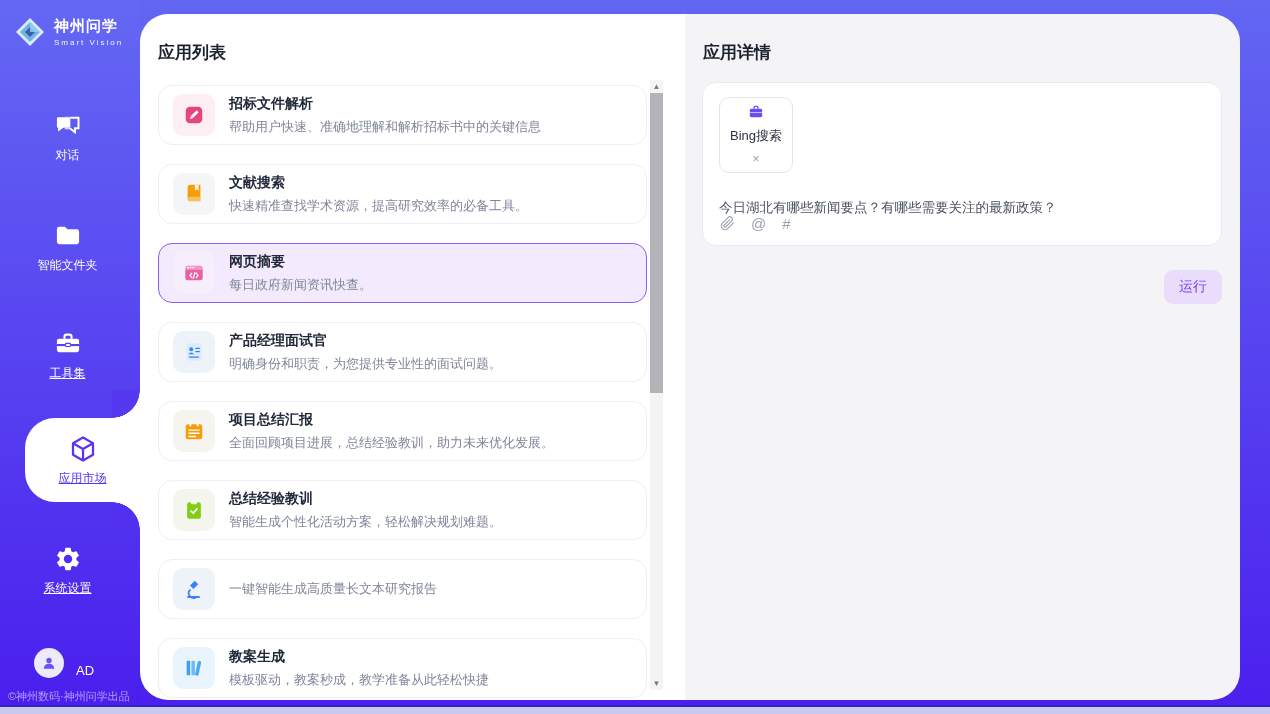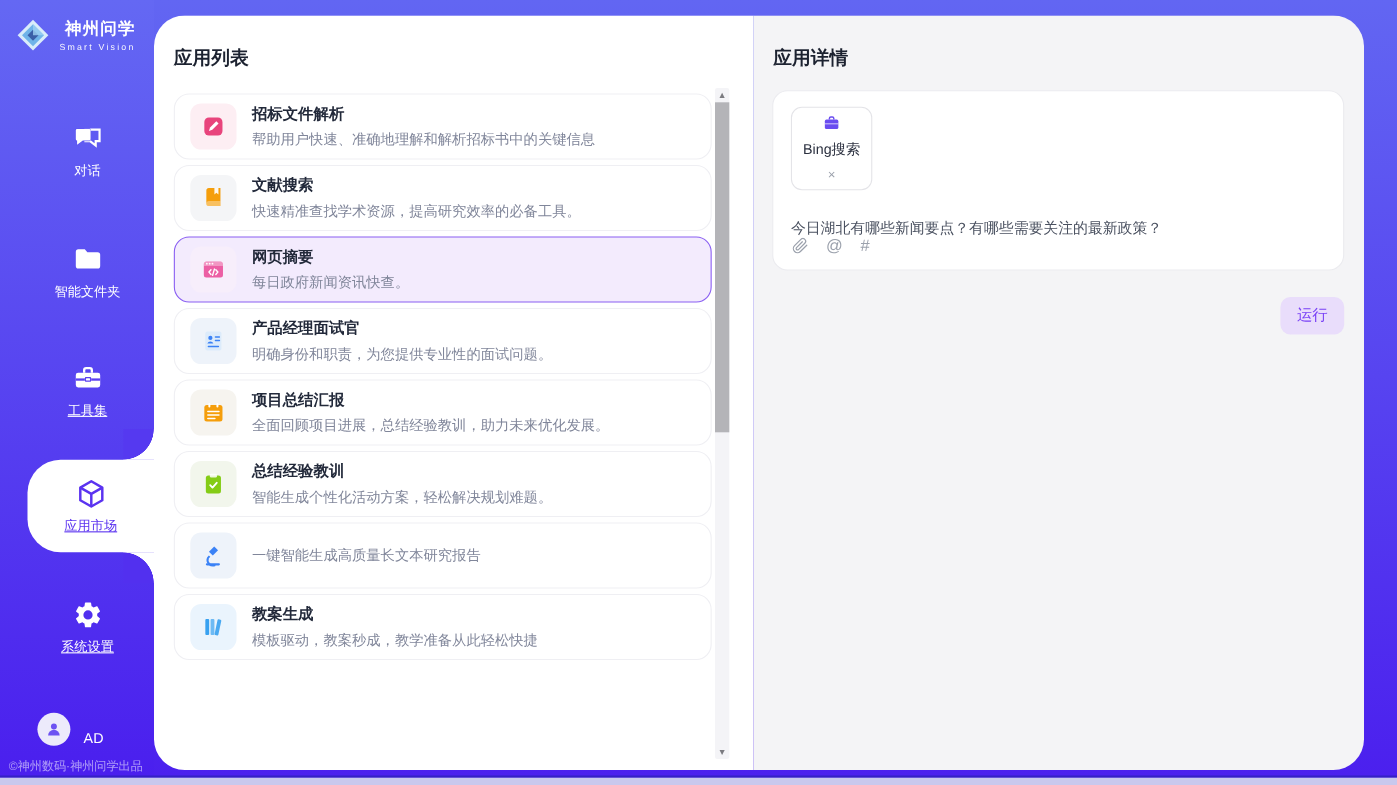--- a/index.html
+++ b/index.html
@@ -4,24 +4,24 @@
 <style>
   * { margin:0; padding:0; box-sizing:border-box; }
   html,body { width:1270px; height:714px; overflow:hidden;
     font-family:"Liberation Sans","DejaVu Sans",sans-serif; }
   body { background:linear-gradient(180deg,#6266f2 0%,#4b1fee 100%); position:relative; }
 
   
   .sidebar { position:absolute; left:0; top:0; width:140px; height:714px;
     background:linear-gradient(180deg,#6468f3 0%,#4a1eee 100%); z-index:3; }
   .logo { display:flex; align-items:center; gap:8px; padding:16px 0 0 14px; }
-  .logo-text { color:#fff;text-align:right; }
+  .logo-text { color:#fff; }
   .logo-name { font-size:15px; font-weight:bold; letter-spacing:1px; }
   .logo-tag { font-size:8px; letter-spacing:2px; margin-top:2px; opacity:.95; }
-  .nav-item { position:absolute; left:16px; width:127px; display:flex; flex-direction:column;
+  .nav-item { position:absolute; left:4px; width:127px; display:flex; flex-direction:column;
     align-items:center; gap:7px; color:#fff; cursor:pointer; }
   .nav-item .lbl { font-size:12px; }
   .nav-item .lbl.u { text-decoration:underline; }
   .nav-chat { top:112px; } .nav-folder { top:222px; } .nav-tools { top:330px; }
   .nav-settings { top:545px; }
   
   .nav-active { position:absolute; top:418px; left:25px; width:115px; height:84px;
     background:#fff; border-radius:30px 0 0 30px; display:flex; flex-direction:column;
     align-items:center; justify-content:center; gap:6px; color:#5b33f0; cursor:pointer; }
   .nav-active::before { content:""; position:absolute; right:0; top:-28px; width:28px; height:28px;
@@ -36,21 +36,21 @@
   .user-name { color:#fff; font-size:13px; }
   .copyright { position:absolute; left:8px; bottom:10px; font-size:11px;
     color:rgba(255,255,255,.55); white-space:nowrap; }
 
   
   .container { position:absolute; left:140px; top:14px; width:1100px; height:686px;
     border-radius:28px; overflow:hidden; display:flex; z-index:2; }
   .list-panel { position:relative; width:545px; height:100%; background:#fff; }
   .panel-title { font-size:17px; font-weight:bold; color:#1c2230; padding:27px 0 0 18px; }
   .cards { position:absolute; left:18px; top:71px; width:489px; }
-  .card { height:60px; border:1px solid #efeff3; border-radius:14px; margin-bottom:5px;
+  .card { height:60px; border:1px solid #efeff3; border-radius:14px; margin-bottom:19px;
     display:flex; align-items:center; padding:0 14px; gap:14px; background:#fff; cursor:pointer; }
   .card.selected { background:#f3ebfd; border:1.5px solid #8a5ff2; }
   .card-icon { width:42px; height:42px; border-radius:10px; flex:0 0 auto;
     display:flex; align-items:center; justify-content:center; }
   .ic1 { background:#fdeef3; color:#e8447c; } .ic2 { background:#f4f5f7; color:#f59e0b; }
   .ic3 { background:#f7eefb; color:#ec5fa4; } .ic4 { background:#eef3fa; color:#3b82f6; }
   .ic5 { background:#f6f4ef; color:#f59e0b; } .ic6 { background:#f2f6ec; color:#84cc16; }
   .ic7 { background:#eef3fa; color:#3b82f6; } .ic8 { background:#eaf4fd; color:#38a1f0; }
   .card-title { font-size:14px; font-weight:bold; color:#22293a; margin-bottom:5px; }
   .card-desc { font-size:13px; color:#80869a; }

